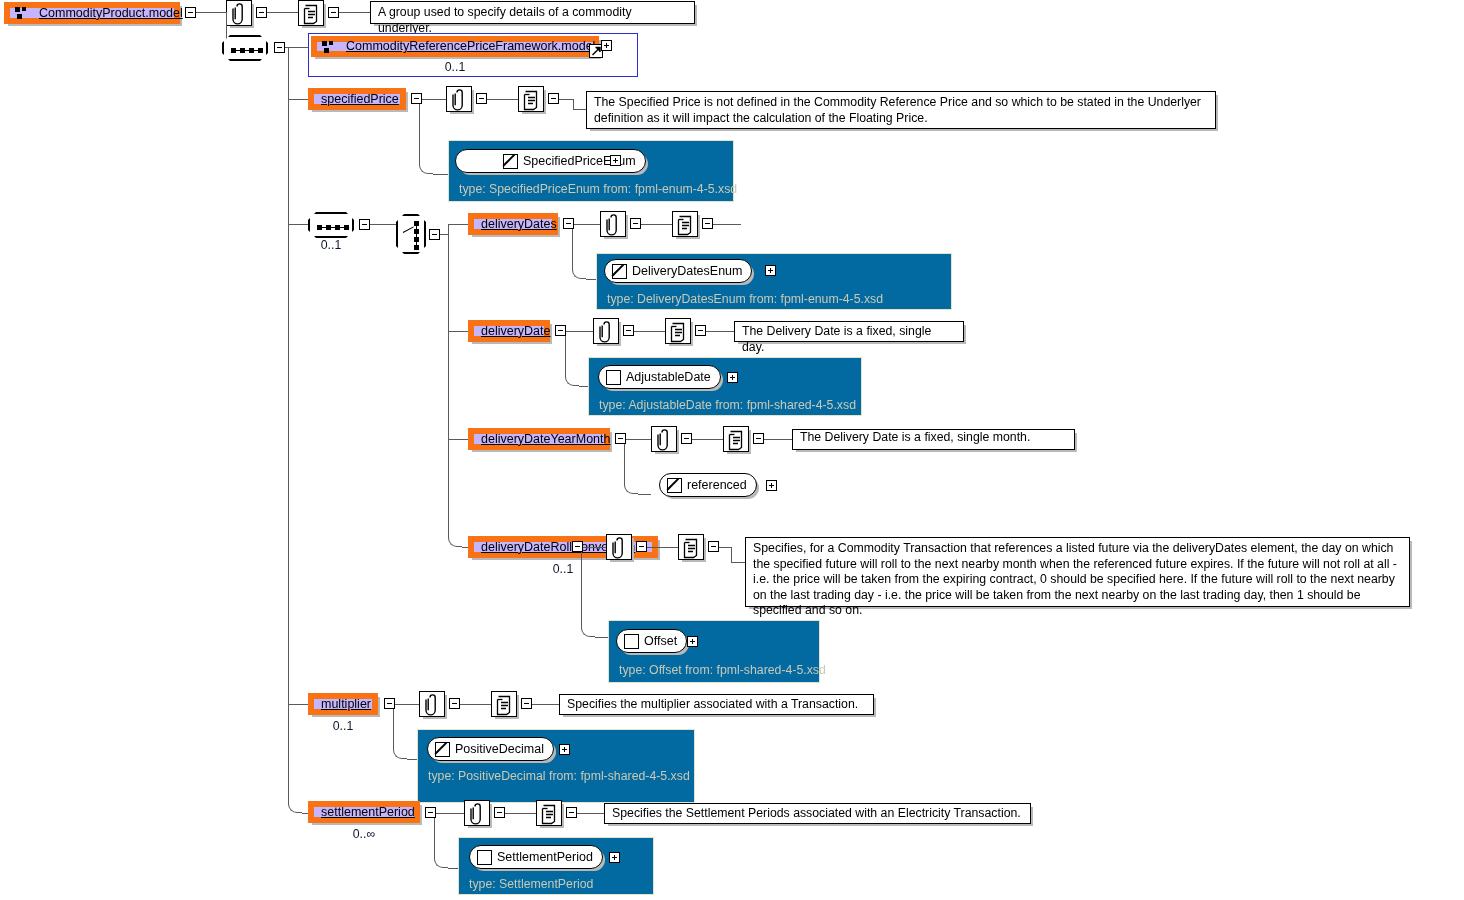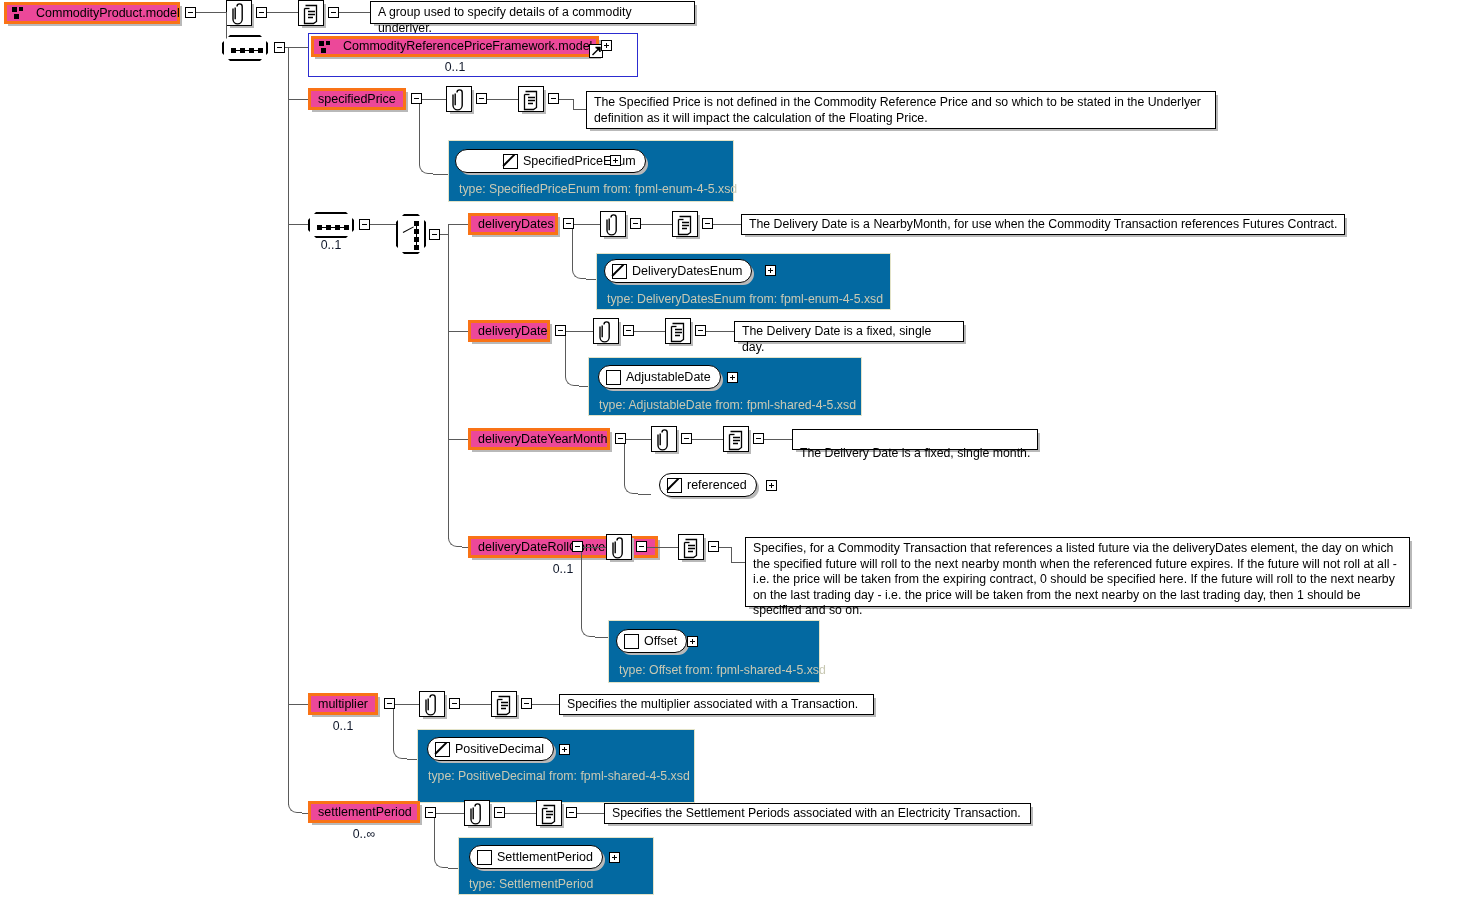--- a/index.html
+++ b/index.html
@@ -8,22 +8,22 @@
   #canvas{position:absolute;left:0;top:0;width:1464px;height:900px;}
 
   
   .h-line{position:absolute;height:1px;background:#5a5a5a;}
   .v-line{position:absolute;width:1px;background:#5a5a5a;}
   
   .elbow{position:absolute;border-left:1px solid #5a5a5a;border-bottom:1px solid #5a5a5a;
          border-bottom-left-radius:9px;box-sizing:border-box;}
 
   
-  .box{position:absolute;background:#ec4899;border:3px solid #f97316;box-sizing:border-box;
-       box-shadow:3px 3px 0 -1px #b9b9b9;display:flex;align-items:center;}
+  .box{position:absolute;background:#c4b5fd;border:6px solid #f97316;box-sizing:border-box;
+       box-shadow:3px 3px 0 -1px #b9b9b9;display:flex;align-items:center;text-decoration:underline;}
   .box-label{padding:0 7px;white-space:nowrap;font-size:12.5px;line-height:1;}
   .doc{position:absolute;background:#fff;border:1px solid #000;box-sizing:border-box;
        box-shadow:3px 3px 0 -1px #b9b9b9;padding:3px 6px 3px 7px;font-size:12.3px;
        line-height:15.5px;color:#000;}
 
   
   .mgbox{display:flex;align-items:center;}
   .mg-icon{width:14px;height:14px;margin-left:5px;margin-right:3px;position:relative;flex:0 0 auto;}
   .mg-icon i{position:absolute;background:#000;display:block;}
   .mg-icon i.a{left:0;top:1px;width:5px;height:5px;}
@@ -253,25 +253,24 @@
     <svg width="20" height="22" viewBox="0 0 20 22">
         <g fill="none" stroke="#000" stroke-width="1.3">
       <path d="M3.5 2.5h11v16l-3 2h-9V5.5"></path>
           <path d="M2.5 5.5h5"></path>
           <path d="M6 8.5h7M6 11.5h7M6 14.5h5"></path>
         </g>
       </svg>
   </div>
   <div class="pm" style="left:702px;top:218px;"></div>
   <div class="h-line" style="left:713px;top:224px;width:28px;"></div>
-  <div class="doc" style="left:741px;top:214px;width:604px;height:21px;padding-top:2px;">The Delivery Date is a NearbyMonth, for use when the Commodity Transaction references Futures Contract.</div>
   <div class="v-line" style="left:572px;top:229px;height:40px;"></div>
   <div class="elbow" style="left:572px;top:269px;width:14px;height:10px;"></div>
   <div class="h-line" style="left:586px;top:279px;width:14px;"></div>
-  <div class="tpanel" style="left:596px;top:253px;width:295px;height:57px;">
+  <div class="tpanel" style="left:596px;top:253px;width:356px;height:57px;">
     <div class="ttype" style="left:10px;top:38px;">type: DeliveryDatesEnum from: fpml-enum-4-5.xsd</div>
   </div>
   <div class="tcap" style="left:604px;top:259px;">
     <span class="ticon slash"></span>
     <span class="tlabel">DeliveryDatesEnum</span>
   </div>
   <div class="pm plus" style="left:765px;top:265px;"></div>
 
   <div class="h-line" style="left:448px;top:331px;width:20px;"></div>
   <div class="box" style="left:468px;top:320px;width:82px;height:22px;">
@@ -333,21 +332,21 @@
     <svg width="20" height="22" viewBox="0 0 20 22">
         <g fill="none" stroke="#000" stroke-width="1.3">
       <path d="M3.5 2.5h11v16l-3 2h-9V5.5"></path>
           <path d="M2.5 5.5h5"></path>
           <path d="M6 8.5h7M6 11.5h7M6 14.5h5"></path>
         </g>
       </svg>
   </div>
   <div class="pm" style="left:753px;top:433px;"></div>
   <div class="h-line" style="left:764px;top:439px;width:28px;"></div>
-  <div class="doc" style="left:792px;top:429px;width:246px;height:21px;padding-top:16px;">The Delivery Date is a fixed, single month.</div>
+  <div class="doc" style="left:792px;top:429px;width:283px;height:21px;padding-top:0;">The Delivery Date is a fixed, single month.</div>
   <div class="v-line" style="left:624px;top:444px;height:40px;"></div>
   <div class="elbow" style="left:624px;top:484px;width:14px;height:10px;"></div>
   <div class="h-line" style="left:638px;top:494px;width:13px;"></div>
   <div class="tcap" style="left:659px;top:473px;">
     <span class="ticon slash"></span>
     <span class="tlabel">referenced</span>
   </div>
   <div class="pm plus" style="left:766px;top:480px;"></div>
 
   <div class="elbow" style="left:448px;top:529px;width:14px;height:18px;"></div>

